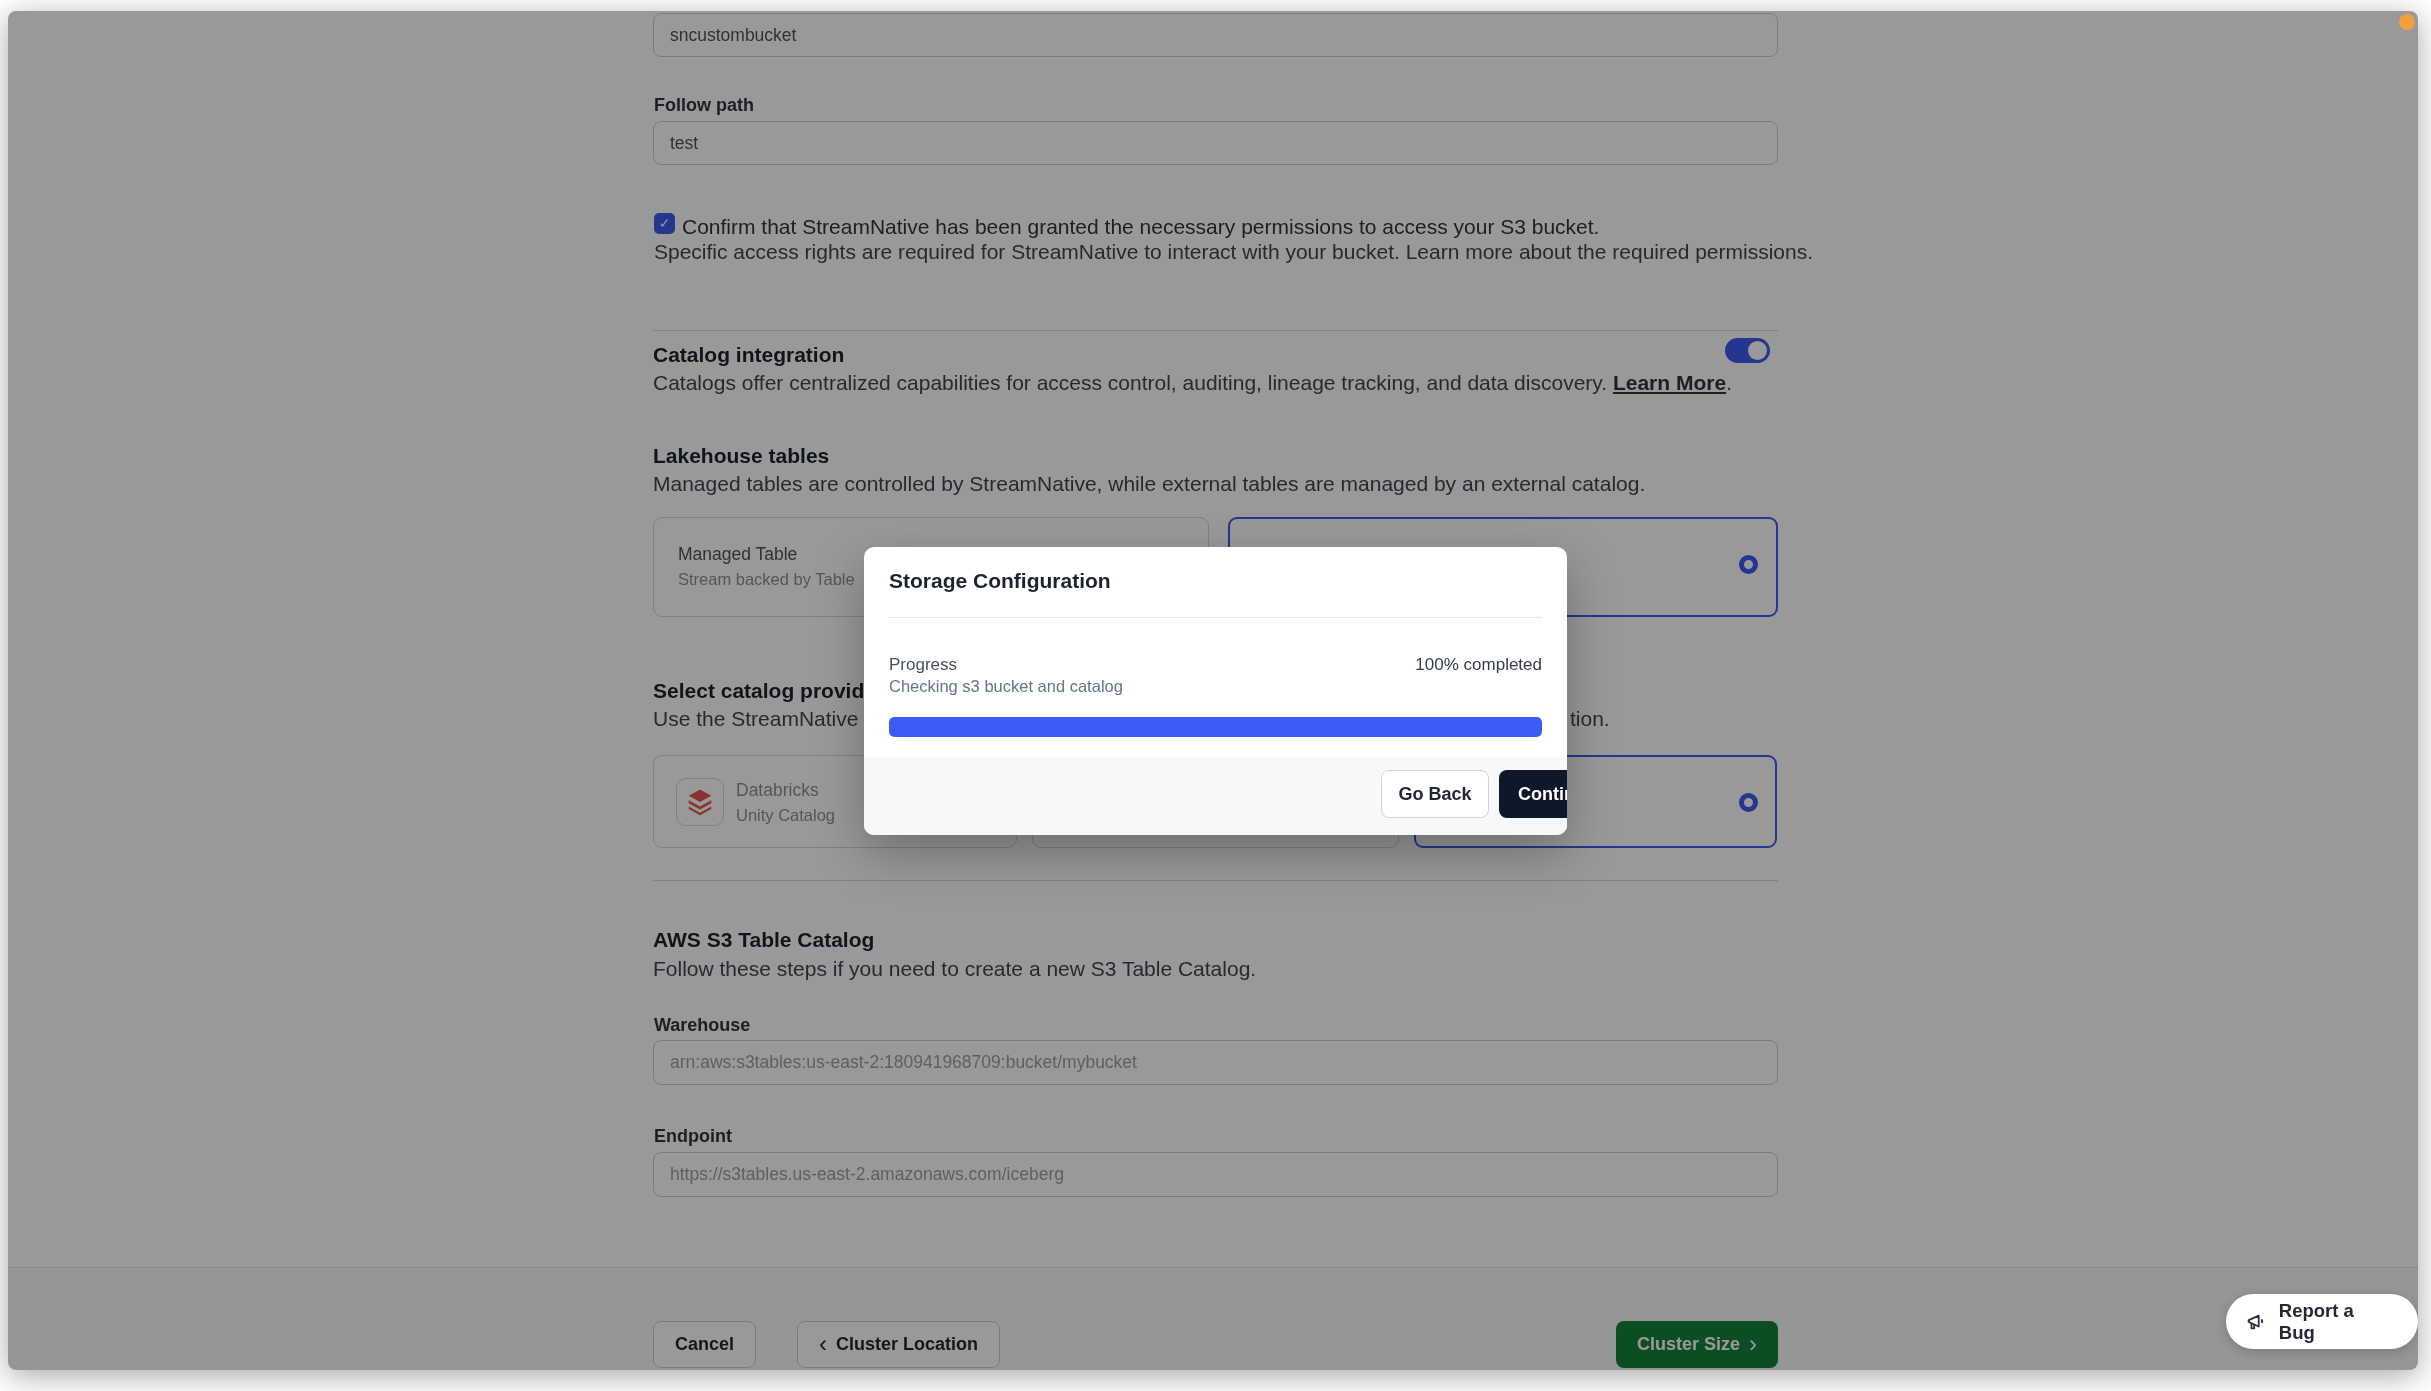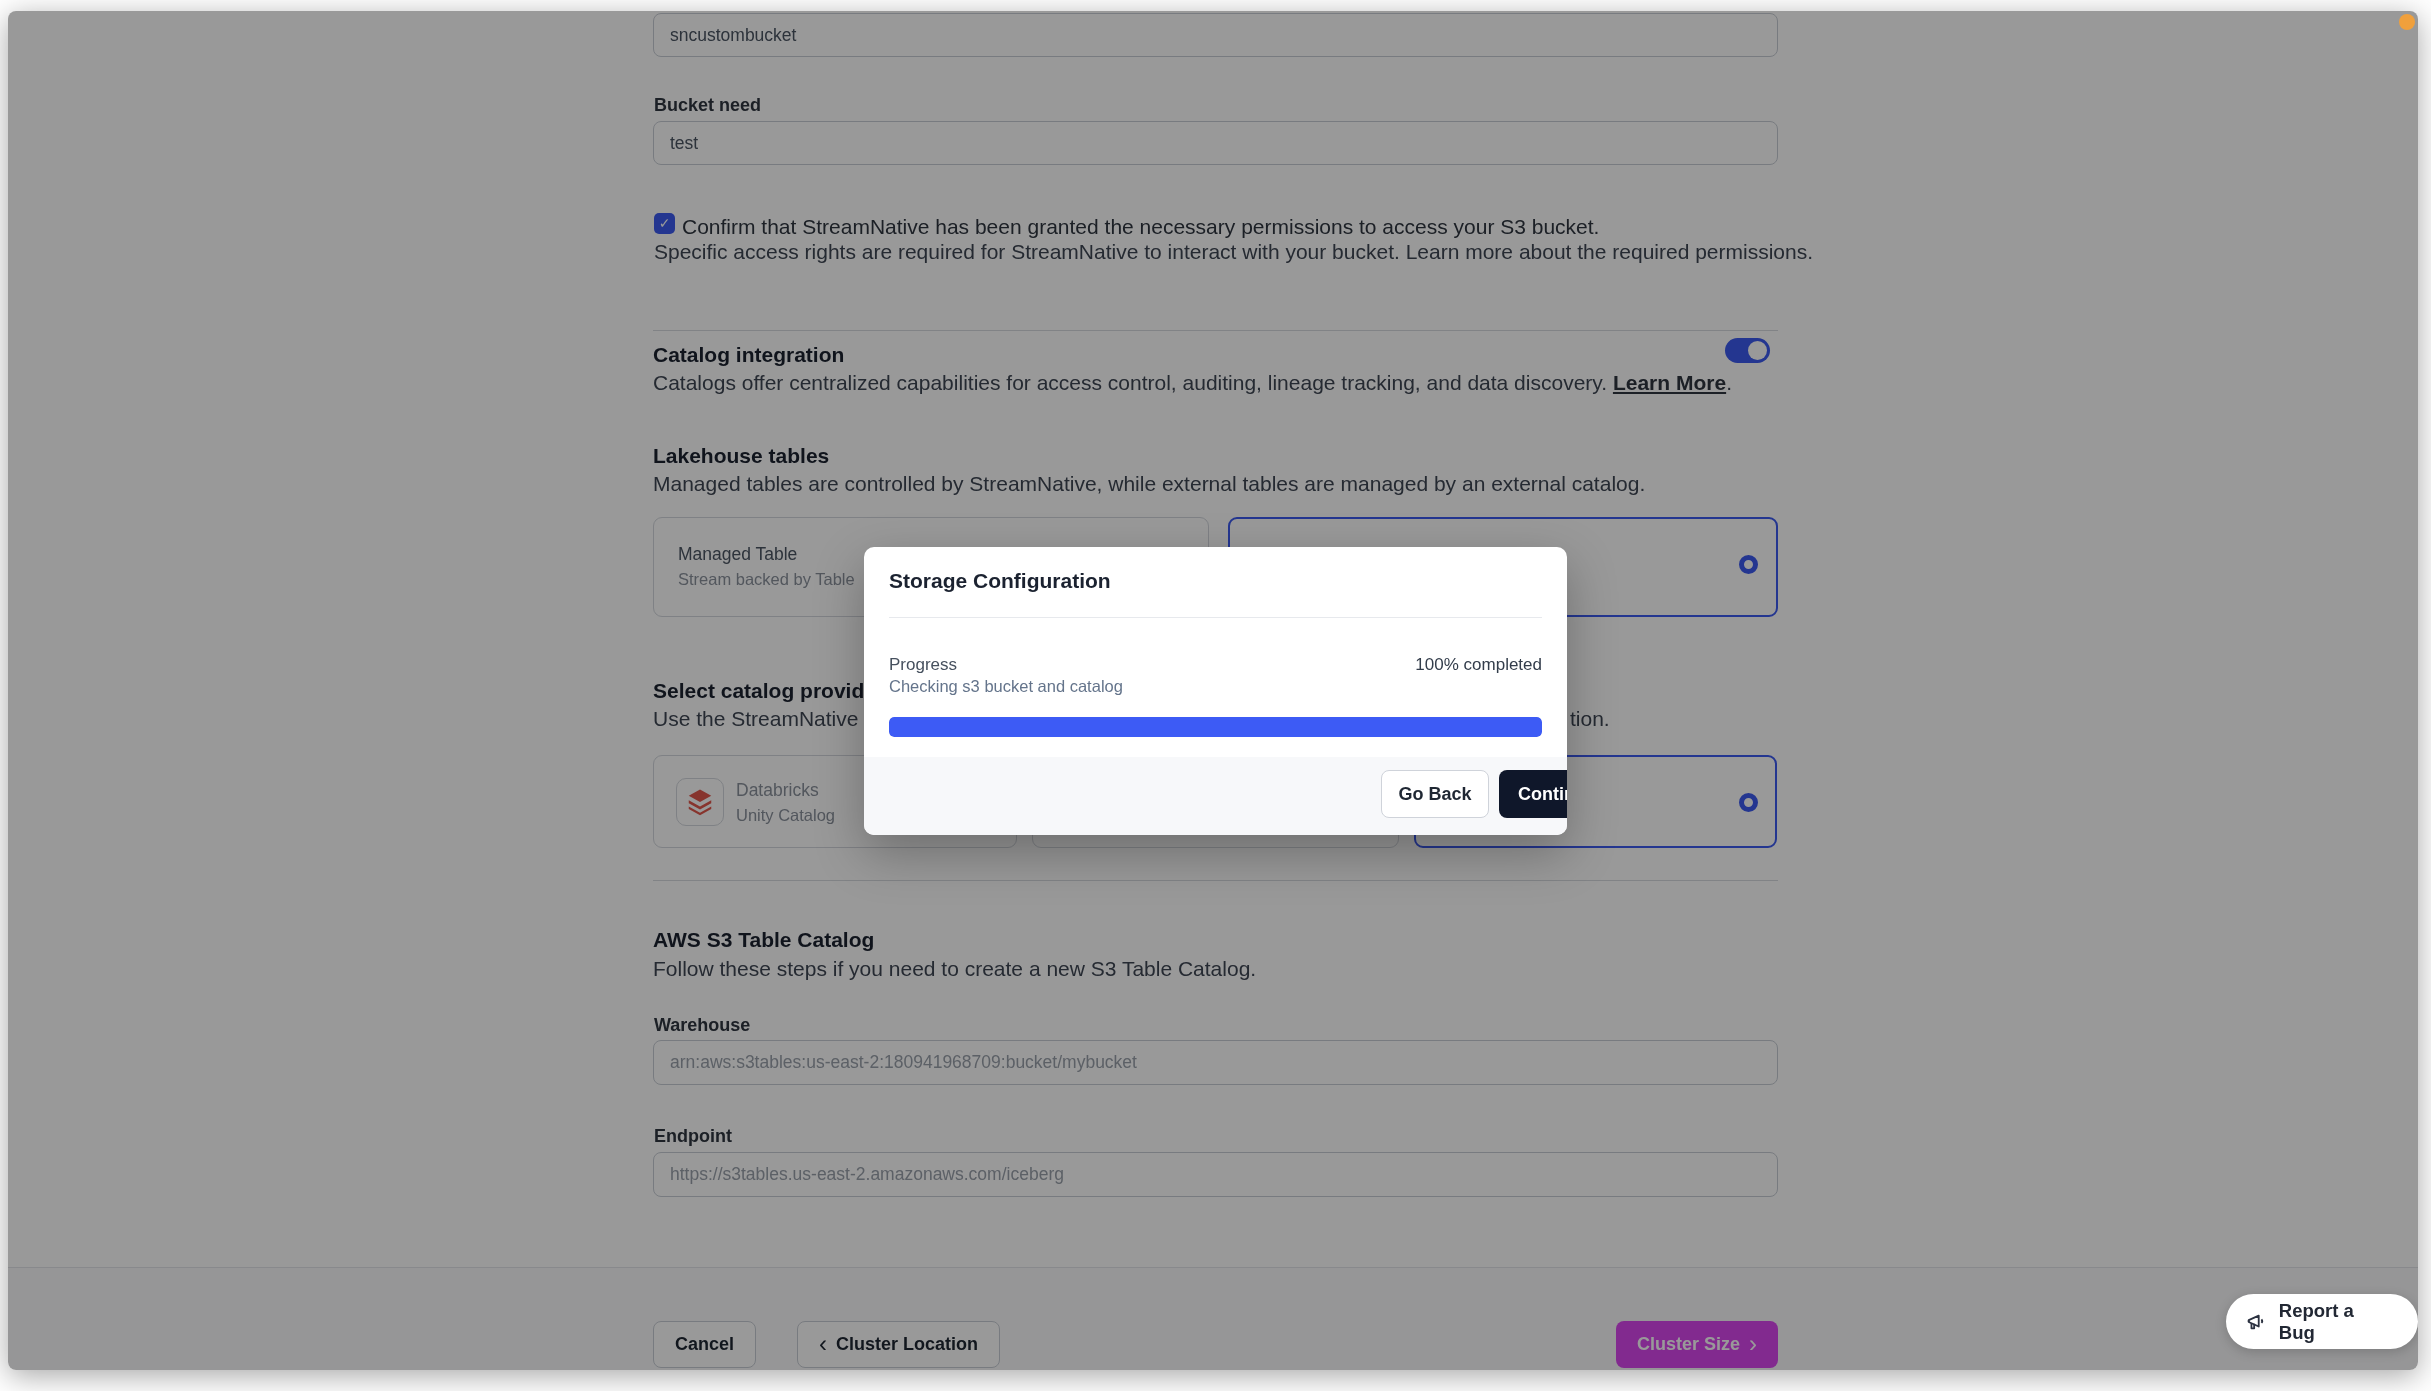--- a/index.html
+++ b/index.html
@@ -41,21 +41,21 @@
   
   .logo-chip { position:absolute; width:48px; height:48px; border:1.5px solid #d4d8de;
                border-radius:10px; display:flex; align-items:center; justify-content:center; }
 
   
   .footer-bar { position:absolute; left:0; top:1256px; width:2410px; height:103px;
                 background:#fbfbfc; border-top:1px solid #e3e5e9; }
   .btn { position:absolute; height:47px; border-radius:8px; display:flex; align-items:center;
          font-size:18px; font-weight:600; cursor:pointer;margin-top:24px; }
   .btn-outline { background:#fff; border:1.5px solid #c9ced6; color:#1f2733; padding:0 21px; }
-  .btn-blue { background:#d946ef; border:none; color:#fff; padding:0 21px; }
+  .btn-blue { background:#15803d; border:none; color:#fff; padding:0 21px; }
   .chev { font-size:24px; font-weight:400; line-height:1; position:relative; top:-1px; }
   .chev.l { margin-right:9px; }
   .chev.r { margin-left:9px; }
 
   
   .overlay { position:absolute; left:0; top:0; width:2410px; height:1359px;
              background:rgba(0,0,0,0.4); }
 
   
   .modal { position:absolute; left:856px; top:536px; width:703px; height:288px;
@@ -96,21 +96,21 @@
 </style>
 </head>
 <body>
 
 <div class="page">
 
   <div>
 
     <input class="inp" style="left: 645px; top: 2px;" value="sncustombucket">
 
-    <div class="lbl" style="left:646px; top:84px;">Bucket need</div>
+    <div class="lbl" style="left:646px; top:84px;">Follow path</div>
     <input class="inp" style="left: 645px; top: 110px;" value="test">
 
     <div class="checkbox" style="left:646px; top:202px;">
       <span>✓</span>
     </div>
     <div class="desc frag" style="left:674px; top:204px; color:#2f3640;">Confirm that StreamNative has been granted the necessary permissions to access your S3 bucket.</div>
     <div class="desc frag" style="left:646px; top:229px;">Specific access rights are required for StreamNative to interact with your bucket. Learn more about the required permissions.</div>
 
     <div class="divider" style="left:645px; top:319px;"></div>
 

